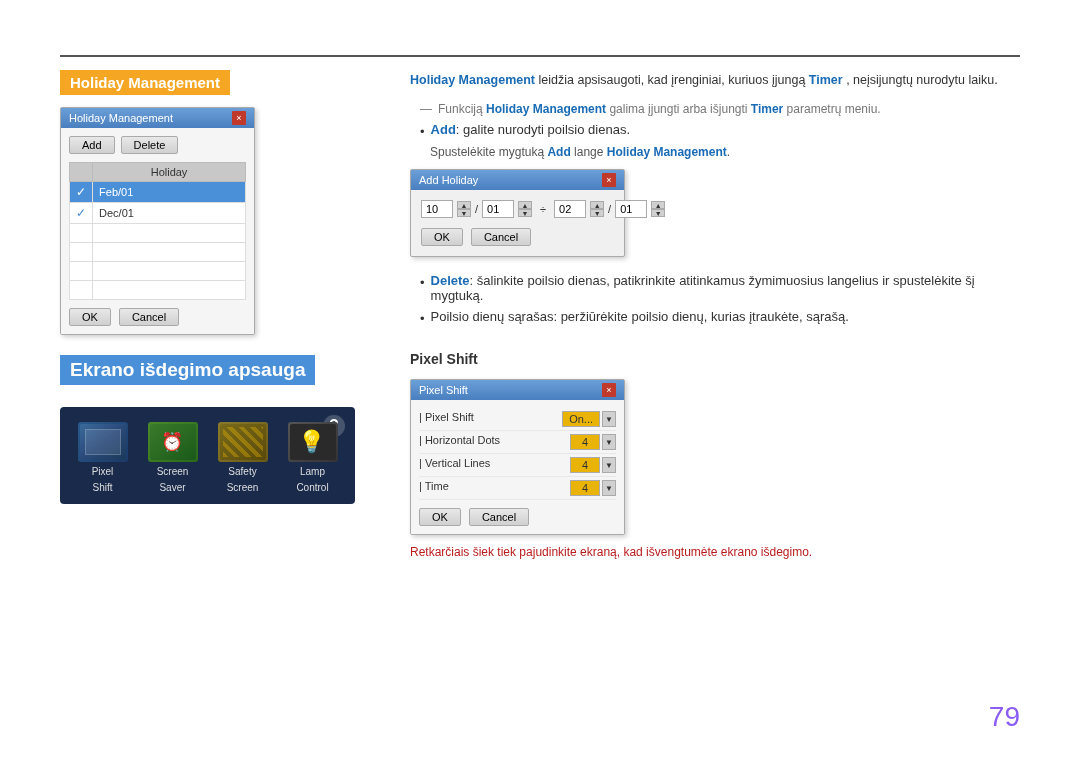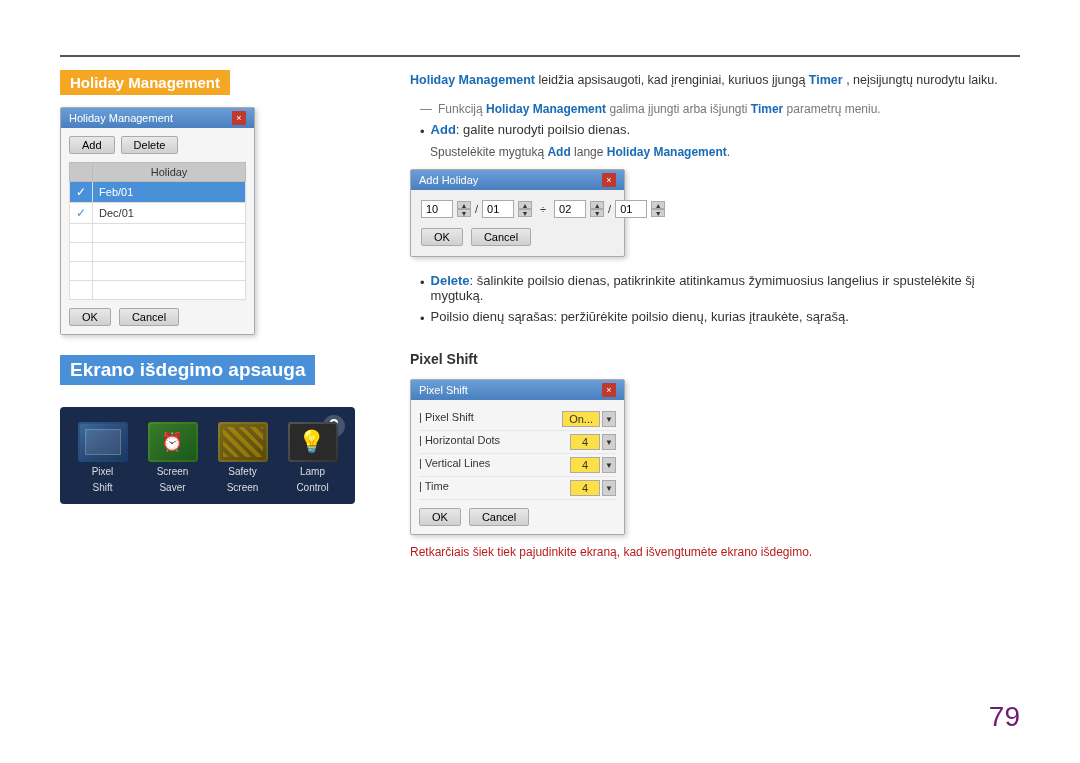--- a/index.html
+++ b/index.html
@@ -369,21 +369,21 @@
       color: #333;
     }
 
     .ps-control {
       display: flex;
       align-items: center;
       gap: 2px;
     }
 
     .ps-value {
-      background: #fde047;
+      background: #eab308;
       border: 1px solid #aaa;
       padding: 1px 6px;
       font-size: 11px;
       min-width: 30px;
       text-align: center;
     }
 
     .ps-arrow {
       background: #d0d0d0;
       border: 1px solid #aaa;
@@ -401,21 +401,21 @@
       font-size: 12px;
       color: #b91c1c;
     }
 
     
     .page-number {
       position: absolute;
       bottom: 30px;
       right: 60px;
       font-size: 28px;
-      color: #701a75;
+      color: #8b5cf6;
       font-weight: lighter;
     }
 
     
     .thumb-pixel {
       width: 46px;
       height: 36px;
       background: linear-gradient(to bottom right, #3a6a9a 0%, #2a4a7a 50%, #1a3a5a 100%);
       border-radius: 2px;
       position: relative;

